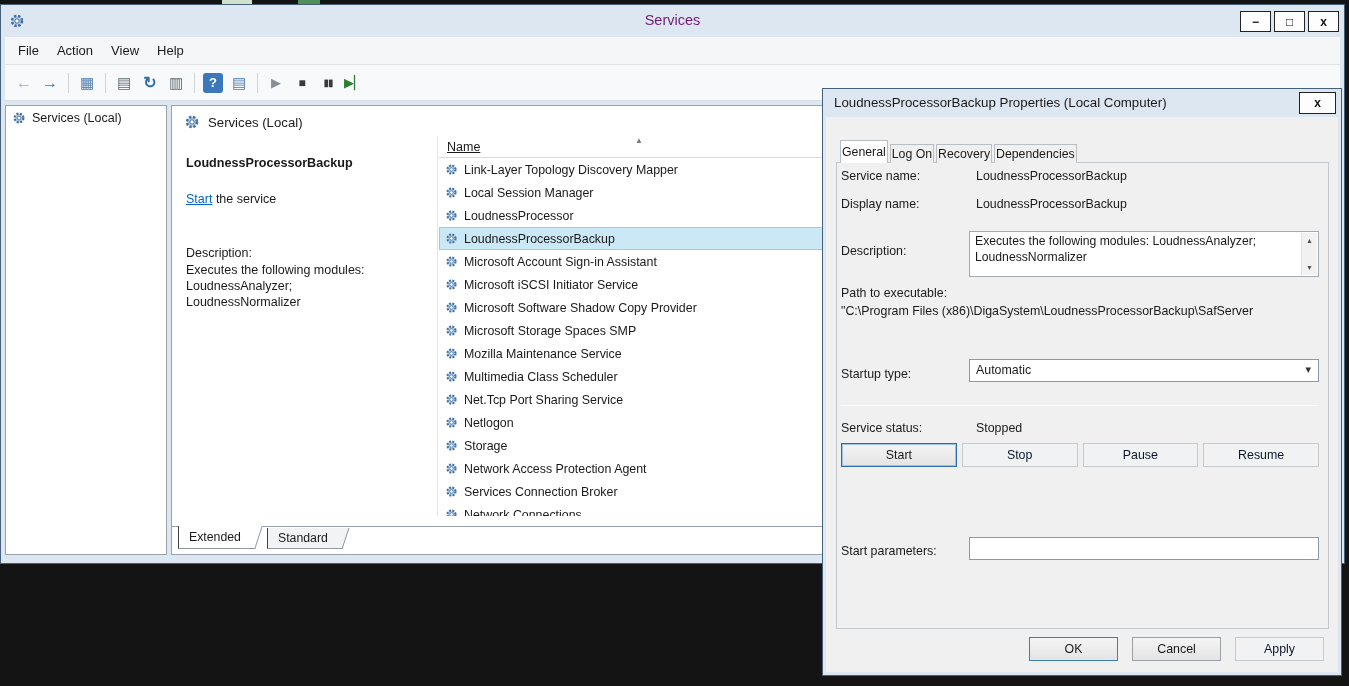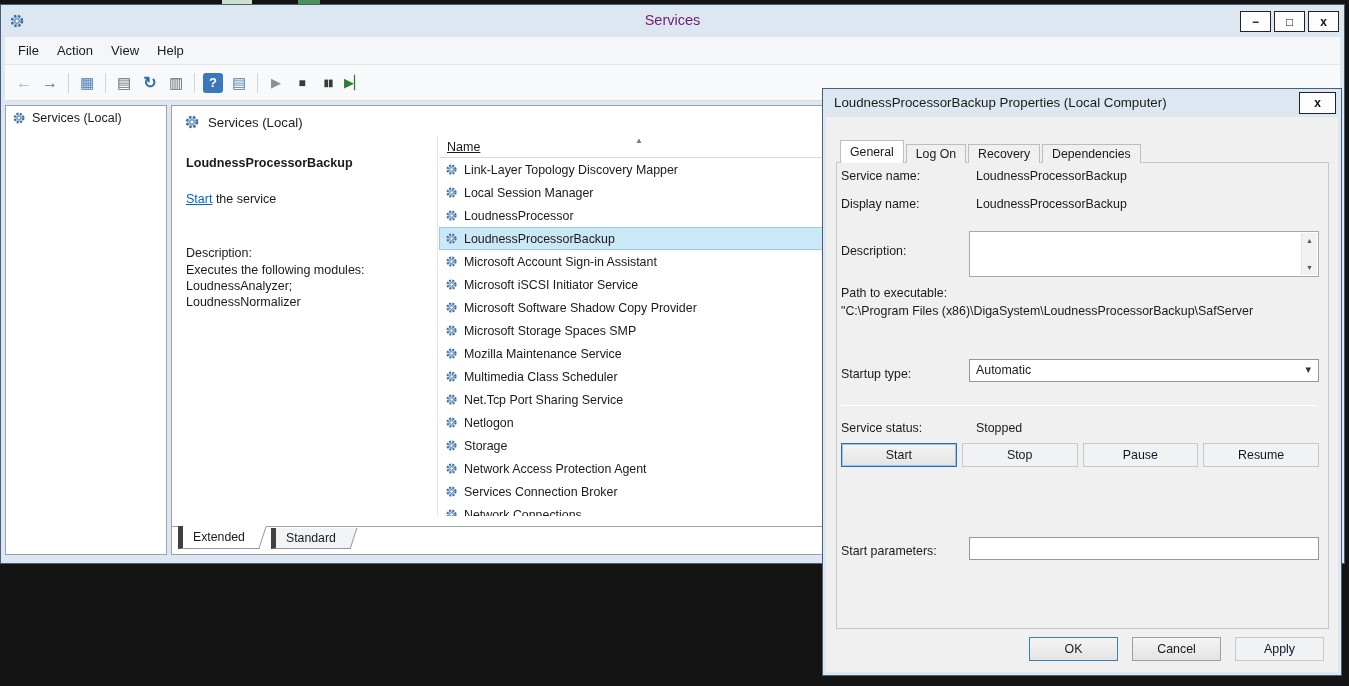--- a/index.html
+++ b/index.html
@@ -102,21 +102,21 @@
     font-size:12.4px; white-space:nowrap;
   }
   .svc-row.is-selected { background:#cbe8f6; box-shadow:inset 0 0 0 1px #94cdf0; }
 
   .vtabs {
     position:absolute; left:0; right:0; bottom:4px; height:24px;
     border-top:1px solid #98a1aa; display:flex; padding-left:6px;
   }
   .vtab {
     position:relative; margin-top:-1px; height:23px; padding:0 12px 0 10px;
-    background:#fff; border-left:5px solid #404040; border-bottom:1px solid #8f98a1;
+    background:#fff; border-left:1px solid #404040; border-bottom:1px solid #8f98a1;
     display:flex; align-items:center; font-size:12.3px; margin-right:14px;
   }
   .vtab::after {
     content:""; position:absolute; top:0; right:-6px; width:12px; height:100%;
     background:#fff; transform:skewX(-18deg);
     border-right:1px solid #8f98a1; border-bottom:1px solid #8f98a1;
   }
   .vtab.is-active { z-index:3; }
   .vtab:not(.is-active) { margin-top:1px; height:21px; background:#f2f3f4; }
   .vtab:not(.is-active)::after { background:#f2f3f4; }
@@ -126,21 +126,21 @@
     position:absolute; left:822px; top:88px; width:520px; height:588px;
     background:#dde7f2; border:1px solid #46607a; z-index:10;
   }
   .dlg-titlebar { position:absolute; left:0; right:0; top:0; height:28px; }
   .dlg-title { position:absolute; left:11px; top:6px; font-size:13.3px; white-space:nowrap; }
   .dlg-close { position:absolute; right:5px; top:3px; width:37px; height:22px; }
   .dlg-body { position:absolute; left:3px; right:3px; top:28px; bottom:3px; background:#f0f0f0; }
 
   .dtabs { position:absolute; left:14px; top:23px; height:23px; display:flex; align-items:flex-end; gap:2px; z-index:2; }
   .dtab {
-    height:19px; padding:0 9px; background:#f0f0f0; border:1px solid #b9bec4; border-bottom:none;
+    height:19px; padding:0 1px; background:#f0f0f0; border:1px solid #b9bec4; border-bottom:none;
     display:flex; align-items:center; font-size:12.3px;
   }
   .dtab.is-active { height:23px; background:#fff; z-index:3; }
   .tab-frame { position:absolute; left:10px; top:45px; width:493px; height:467px; border:1px solid #c3c8cd; z-index:1; }
 
   .d-label { position:absolute; left:15px; font-size:12.4px; white-space:nowrap; }
   .d-value { position:absolute; left:150px; font-size:12.4px; white-space:nowrap; }
 
   .ta {
     position:absolute; left:143px; top:114px; width:350px; height:46px;
@@ -458,20 +458,21 @@
     <div class="tab-frame"></div>
 
     <div class="d-label" style="top:52px">Service name:</div>
     <div class="d-value" style="top:52px">LoudnessProcessorBackup</div>
 
     <div class="d-label" style="top:80px">Display name:</div>
     <div class="d-value" style="top:80px">LoudnessProcessorBackup</div>
 
     <div class="d-label" style="top:127px">Description:</div>
     <div class="ta">
+      <div class="ta-text">Executes the following modules: LoudnessAnalyzer; LoudnessNormalizer</div>
       <div class="ta-scroll">
         <div class="ta-up">▲</div>
         <div class="ta-down">▼</div>
       </div>
     </div>
 
     <div class="d-label" style="top:169px">Path to executable:</div>
     <div class="d-path">"C:\Program Files (x86)\DigaSystem\LoudnessProcessorBackup\SafServer</div>
 
     <div class="d-label" style="top:250px">Startup type:</div>

